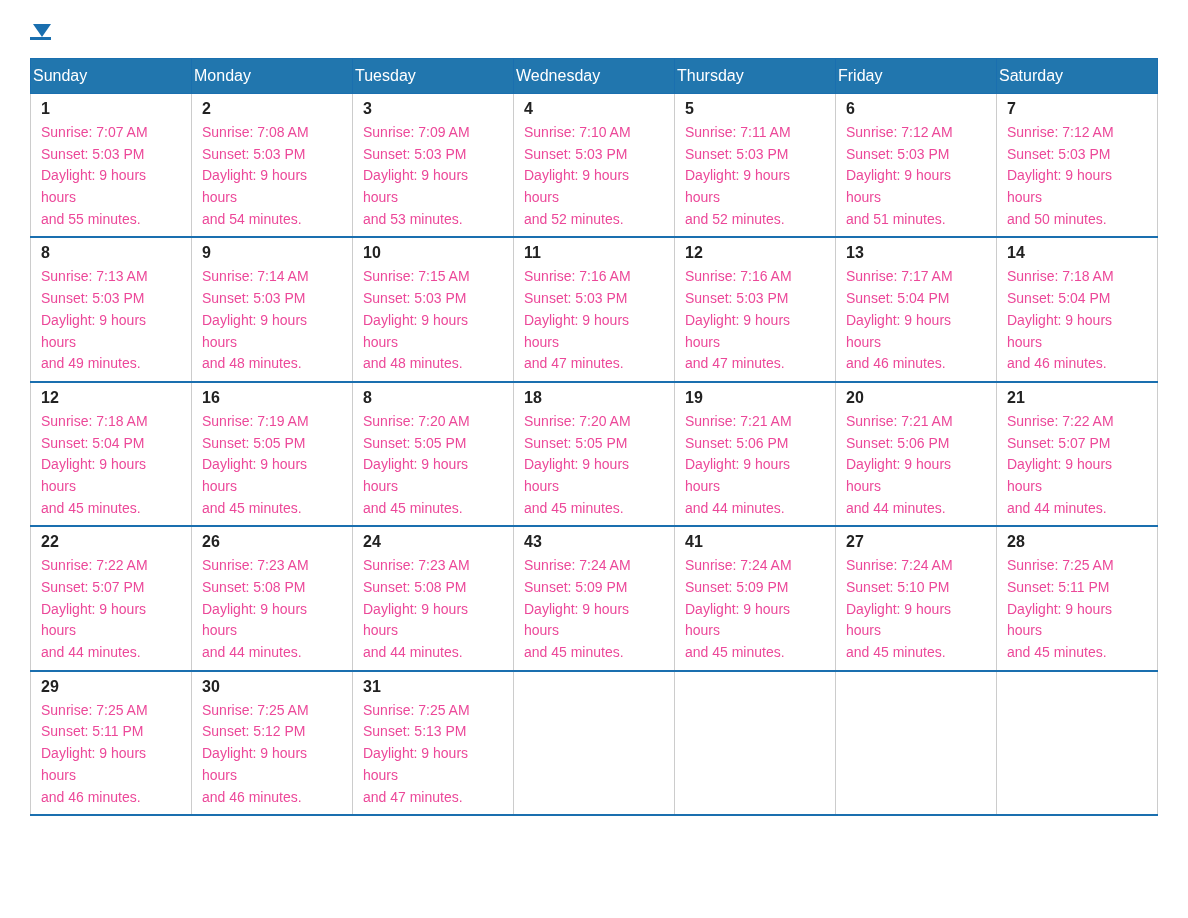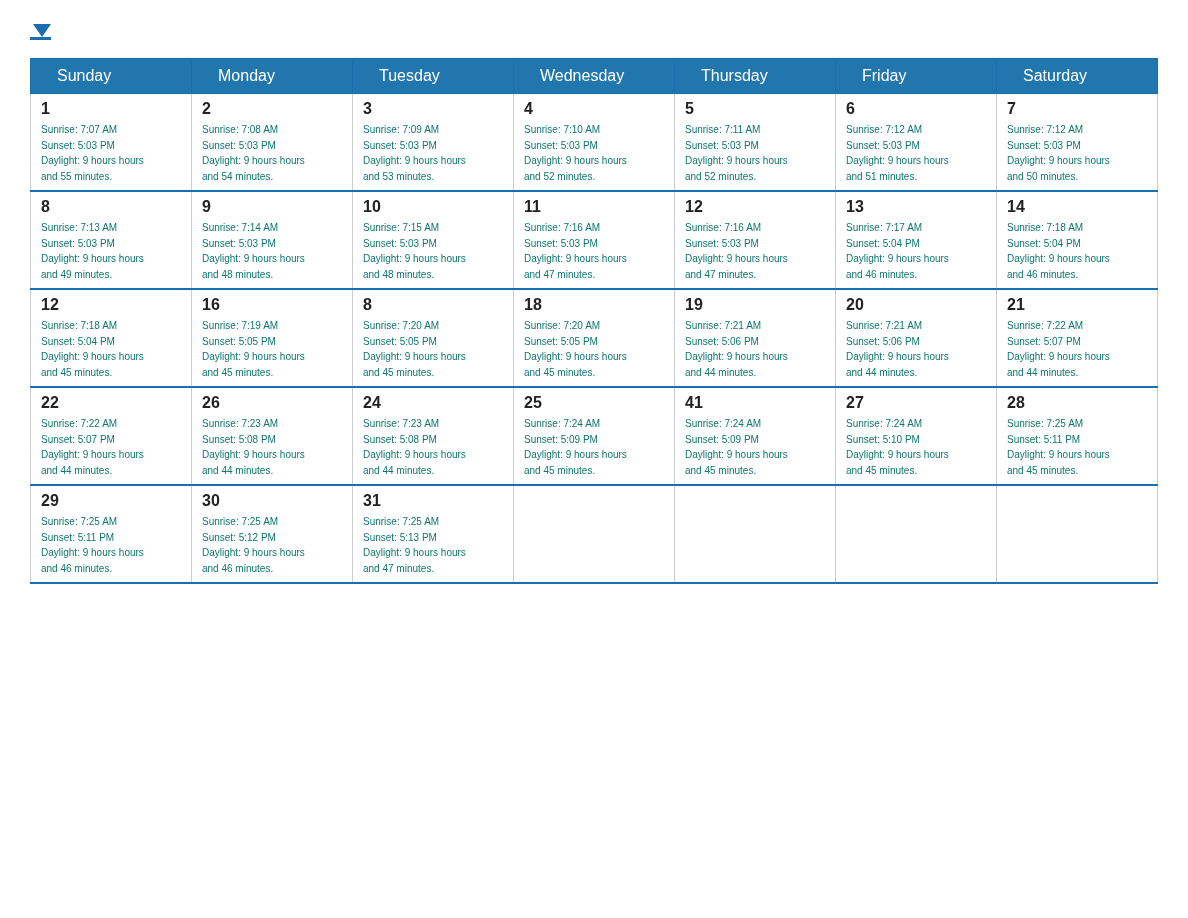--- a/index.html
+++ b/index.html
@@ -54,21 +54,21 @@
       margin-top: 4px;
     }
     .calendar {
       width: 100%;
       border-collapse: collapse;
       border: 1px solid #ccc;
     }
     .calendar th {
       background-color: #2176ae;
       color: #fff;
-      padding: 8px 26px;
+      padding: 8px 2px;
       text-align: left;
       font-size: 16px;
       font-weight: normal;
       border: 1px solid #1a6faf;
     }
     .calendar td {
       vertical-align: top;
       padding: 6px 10px;
       border: 1px solid #ccc;
       width: 14.28%;
@@ -81,22 +81,22 @@
     }
     .day-num {
       font-size: 16px;
       font-weight: bold;
       color: #222;
       display: block;
       margin-bottom: 4px;
     }
     .day-info {
       line-height: 1.55;
-      color: #0f766e;
-      font-size: 10px;
+      color: #ec4899;
+      font-size: 14px;
     }
     .empty-cell {
       background: #fff;
     }
   </style>
 </head>
 <body>
 
 <div class="header">
   <div class="logo">
@@ -345,21 +345,21 @@
         <td>
           <span class="day-num">24</span>
         <div class="day-info">
           Sunrise: 7:23 AM<br>
           Sunset: 5:08 PM<br>
           Daylight: 9 hours hours<br>
           and 44 minutes.
         </div>
         </td>
         <td>
-          <span class="day-num">25</span>
+          <span class="day-num">43</span>
         <div class="day-info">
           Sunrise: 7:24 AM<br>
           Sunset: 5:09 PM<br>
           Daylight: 9 hours hours<br>
           and 45 minutes.
         </div>
         </td>
         <td>
           <span class="day-num">41</span>
         <div class="day-info">

